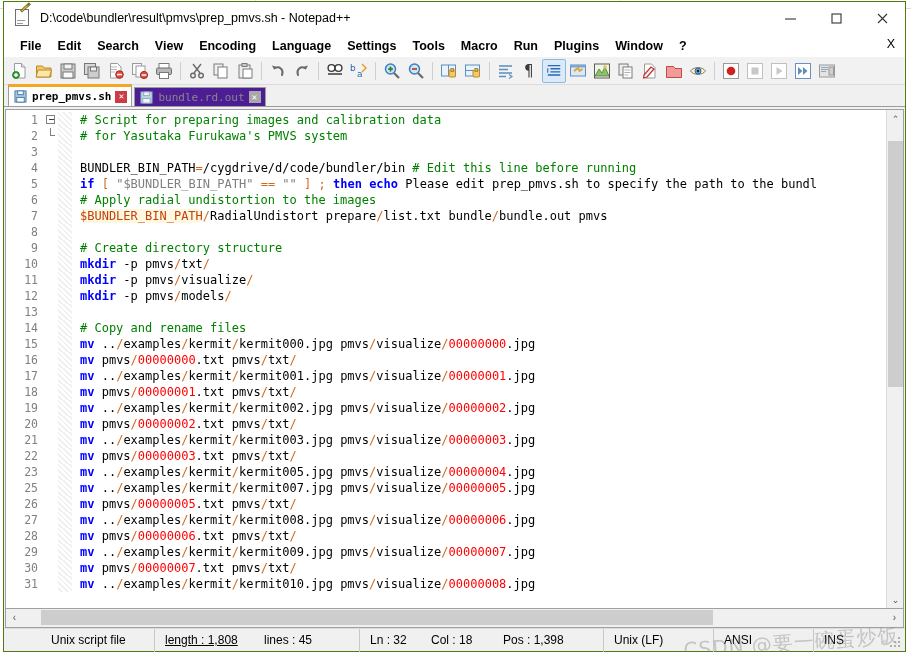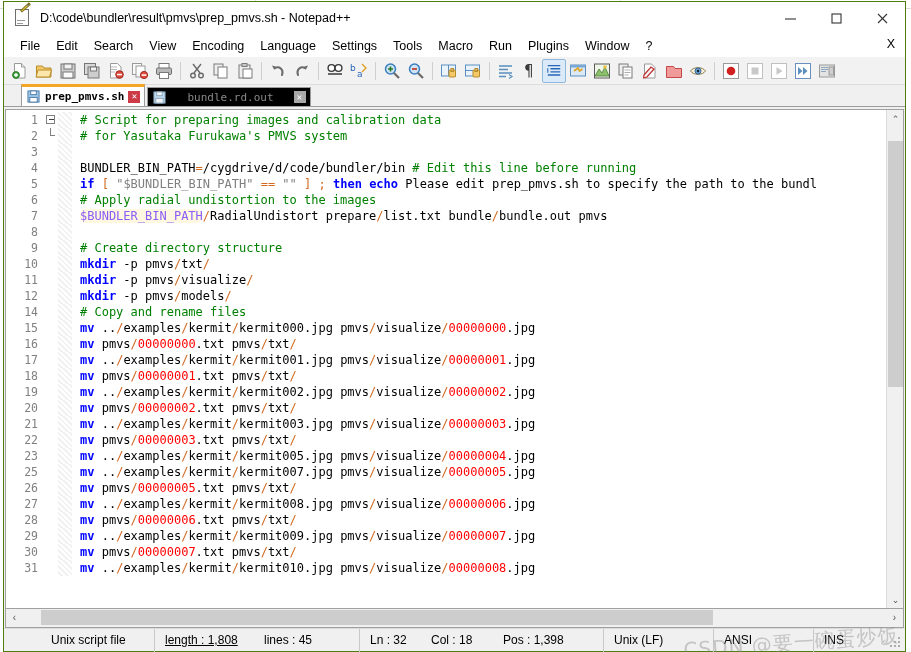--- a/index.html
+++ b/index.html
@@ -86,21 +86,21 @@
   
   #menu-bar {
     height: 23px; min-height: 23px;
     background: #ffffff;
     display: flex; align-items: center;
     padding-left: 8px;
     position: relative;
     font-size: 12.5px; color: #000;
   }
   .menu-item {
-    padding: 2px 8px; white-space: nowrap; cursor: default;
+    padding: 2px 8px; white-space: nowrap; cursor: default; font-weight: bold;
   }
   #menu-close-doc {
     position: absolute; right: 10px; top: 3px;
     font-size: 12.5px; color: #000; cursor: default;
   }
 
   
   #toolbar {
     height: 28px; min-height: 28px;
     background: #f2f2f2;
@@ -117,21 +117,21 @@
   .tb.on { background:#dbeaf8; border:1px solid #8fb8dd; border-radius:2px; }
   .tbsep {
     width: 1px; height: 18px; background: #cfcfcf; margin: 0 4px; flex: none;
   }
 
   
   #tab-bar {
     height: 22px; min-height: 22px;
     background: #f0f0f0;
     display: flex; align-items: flex-end;
-    padding-left: 17px;
+    padding-left: 4px;
     border-bottom: 1px solid #9c9c9c;
     position: relative;
   }
   .tab {
     height: 21px;
     display: flex; align-items: center;
     padding: 0 4px 0 5px;
     font-family: "DejaVu Sans Mono", monospace;
     font-size: 11px;
     border: 1px solid #9c9c9c;
@@ -141,24 +141,23 @@
     white-space: nowrap;
   }
   .tab.active {
     background: #ffffff;
     border-top: 3px solid #f5a623;
     color: #000;
     font-weight: bold;
     height: 22px;
   }
   .tab.inactive {
-    background: #000000;
+    background: #4c1d95;
     color: #888;
     height: 19px;
-    gap: 16px;
   }
   .tab .tab-ico {
     width: 13px; height: 13px; margin-right: 5px; flex: none;
   }
   .tab .tab-x {
     width: 12px; height: 12px; margin-left: 4px; flex: none;
     display: flex; align-items: center; justify-content: center;
     font-size: 9px; font-weight: bold; color: #fff;
     background: #cc3b46; line-height: 1;
   }
@@ -211,21 +210,21 @@
     position:absolute; left:6px; top:0px; width:5px; height:8px;
     border-left:1px solid #808080; border-bottom:1px solid #808080;
   }
 
   
   .c-com  { color:#008000; }          
   .c-kw   { color:#0000ff; font-weight:bold; }   
   .c-op   { color:#d2691e; }          
   .c-num  { color:#ff0000; }          
   .c-str  { color:#808080; }          
-  .c-var  { color:#8b5cf6; background:#fff8e0;border-radius:6px; }  
+  .c-var  { color:#c2410c; background:#fff8e0;border-radius:6px; }  
   .c-txt  { color:#000000; }
 
   
   #vscroll {
     width: 17px; min-width: 17px; flex: none;
     background: #f0f0f0; position: relative;
     border-left: 1px solid #dcdcdc;
   }
   #vscroll .arrow {
     position: absolute; left: 0; width: 17px; height: 17px;
@@ -692,20 +691,26 @@
             <div class="bookmk"></div>
             <div class="code"><span class="c-kw">mkdir</span><span class="c-txt"> -p pmvs</span><span class="c-op">/</span><span class="c-txt">visualize</span><span class="c-op">/</span></div>
           </div>
           <div class="crow">
             <div class="gut">12</div>
             <div class="fold"></div>
             <div class="bookmk"></div>
             <div class="code"><span class="c-kw">mkdir</span><span class="c-txt"> -p pmvs</span><span class="c-op">/</span><span class="c-txt">models</span><span class="c-op">/</span></div>
           </div>
           <div class="crow">
+            <div class="gut">13</div>
+            <div class="fold"></div>
+            <div class="bookmk"></div>
+            <div class="code"></div>
+          </div>
+          <div class="crow">
             <div class="gut">14</div>
             <div class="fold"></div>
             <div class="bookmk"></div>
             <div class="code"><span class="c-com"># Copy and rename files</span></div>
           </div>
           <div class="crow">
             <div class="gut">15</div>
             <div class="fold"></div>
             <div class="bookmk"></div>
             <div class="code"><span class="c-kw">mv</span><span class="c-txt">  ..</span><span class="c-op">/</span><span class="c-txt">examples</span><span class="c-op">/</span><span class="c-txt">kermit</span><span class="c-op">/</span><span class="c-txt">kermit000.jpg pmvs</span><span class="c-op">/</span><span class="c-txt">visualize</span><span class="c-op">/</span><span class="c-num">00000000</span><span class="c-txt">.jpg</span></div>

